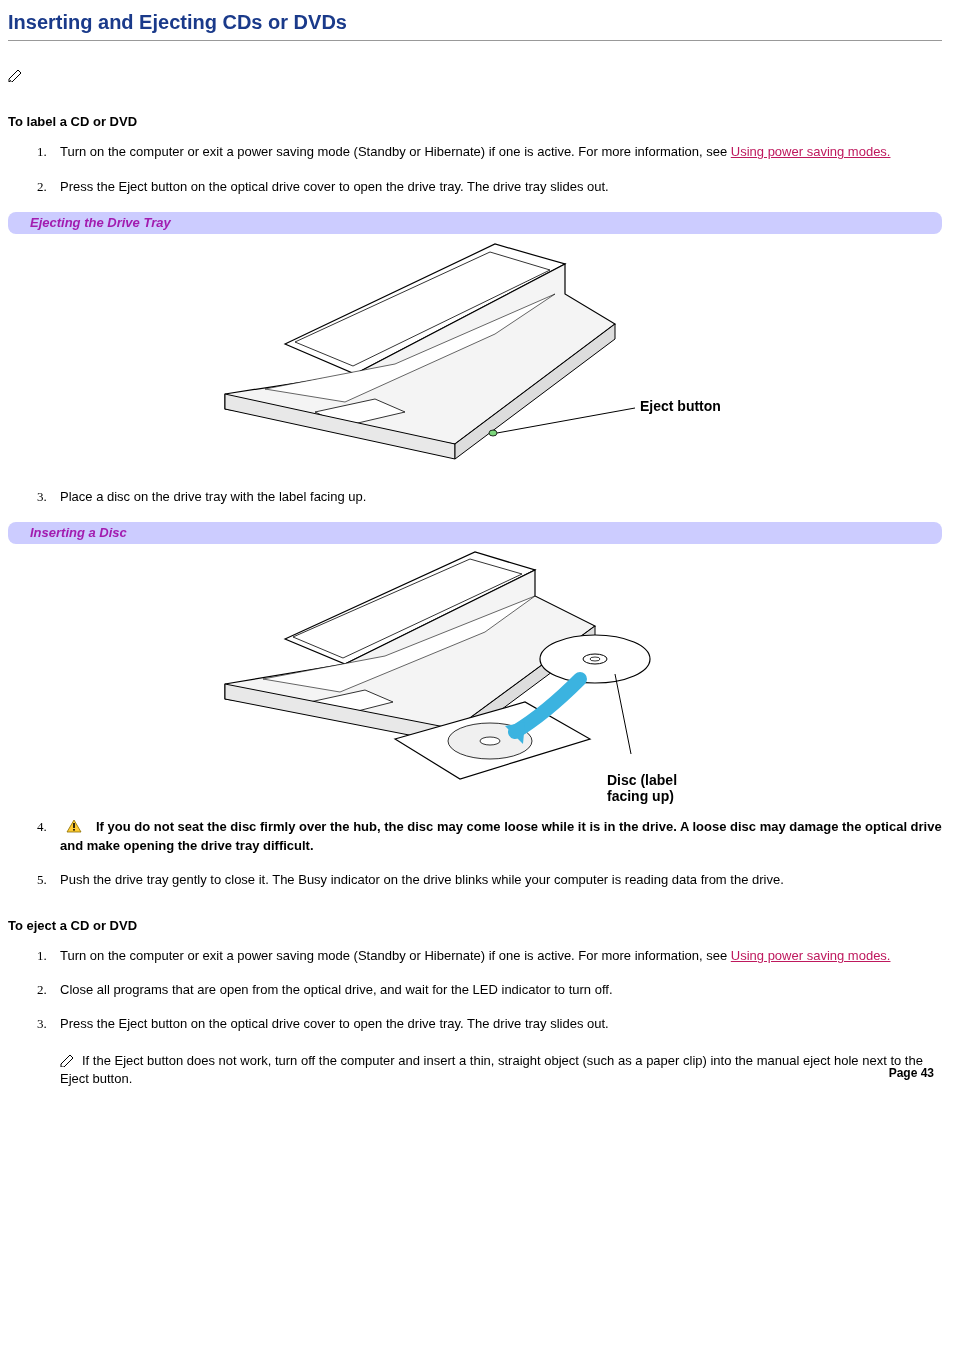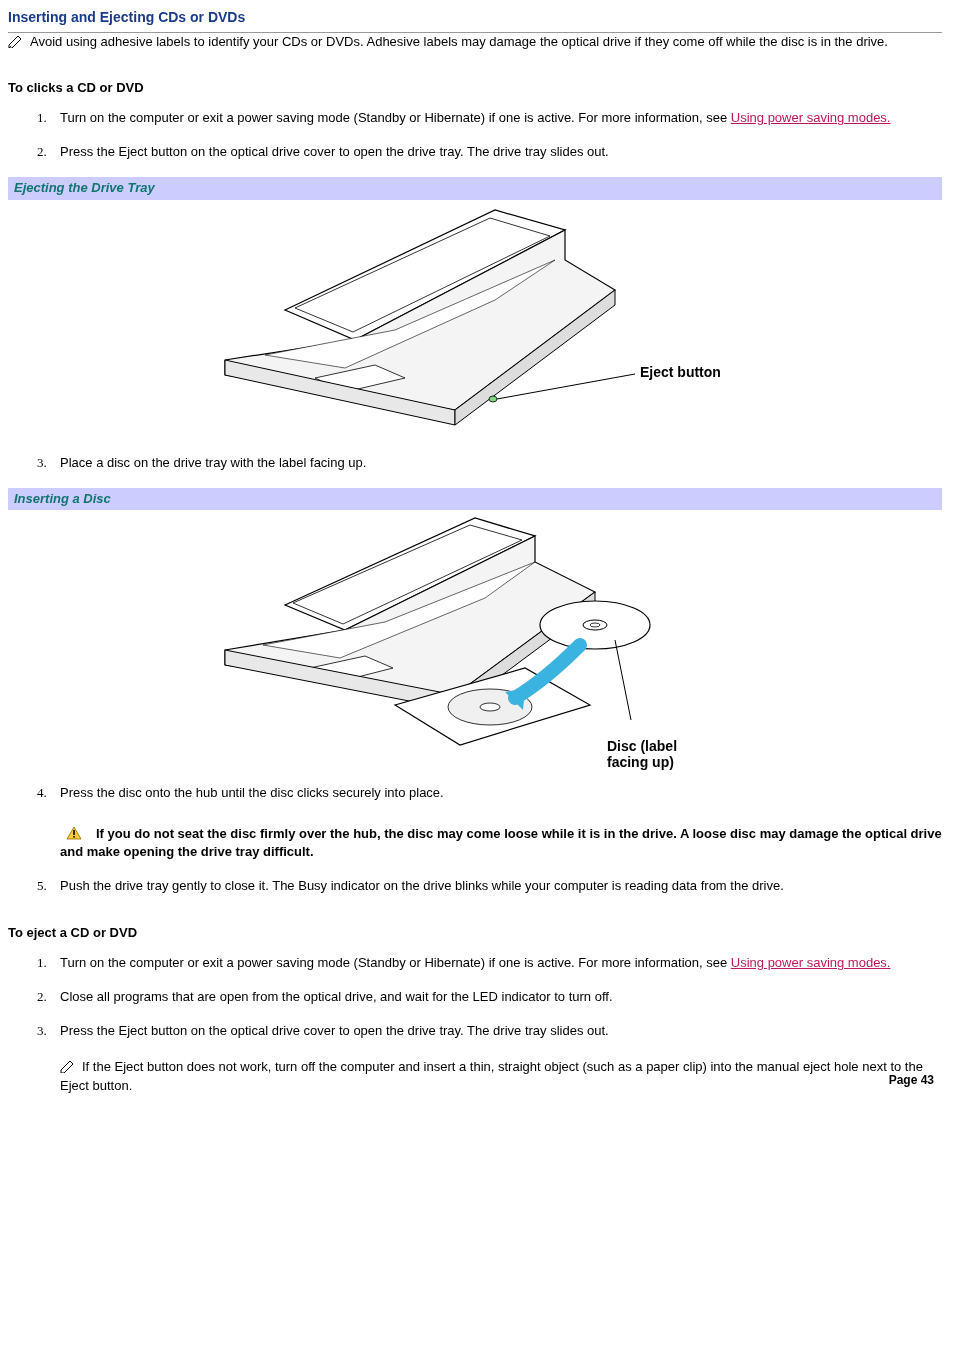--- a/index.html
+++ b/index.html
@@ -8,23 +8,24 @@
     color: #000;
     margin: 0;
     padding: 8px 12px 8px 8px;
     width: 954px;
     box-sizing: border-box;
     line-height: 1.4;
   }
   .page-title {
     color: #1a3a8a;
     font-weight: bold;
-    font-size: 14px;
+    font-size: 20px;
     padding-bottom: 4px;
     border-bottom: 1px solid #999;
+    margin-bottom: 26px;
   }
   .note-icon {
     display: inline-block;
     width: 18px;
     height: 14px;
     vertical-align: -2px;
     margin-right: 4px;
   }
   .warn-icon {
     display: inline-block;
@@ -50,26 +51,27 @@
   ol li::marker {
     font-family: "Times New Roman", serif;
     font-size: 13px;
   }
   a.link {
     color: #be185d;
     text-decoration: underline;
   }
   .caption-bar {
     background: #ccccff;
-    color: #0f766e;
+    color: #a21caf;
     font-weight: bold;
     font-style: italic;
-    padding: 2px 6px;
+    padding: 2px 22px;
     margin: 4px 0 0 0;
     font-size: 13px;
+    border-radius: 8px;
   }
   .figure-box {
     width: 100%;
     display: flex;
     justify-content: center;
     margin-bottom: 24px;
   }
   .figure-inner {
     position: relative;
   }
@@ -105,24 +107,24 @@
 
 <div class="page-title">Inserting and Ejecting CDs or DVDs</div>
 
 <div>
   <span class="note-icon">
     <svg width="18" height="14" viewBox="0 0 18 14">
         <path d="M1 11 L10 2 L13 5 L4 14 L1 14 Z" fill="none" stroke="#000" stroke-width="1"></path>
         <path d="M10 2 L13 5" stroke="#000" stroke-width="1"></path>
         <path d="M3 12 L1 14" stroke="#000" stroke-width="0.8"></path>
       </svg>
-  </span><span>Avoid using adhesive labels to identify your CDs or DVDs. Adhesive labels may damage the optical drive if they come off while the disc is in the drive.</span>
+  </span>
 </div>
 
-<div class="section-sub">To clicks a CD or DVD</div>
+<div class="section-sub">To label a CD or DVD</div>
 
 <ol>
   <li>
     <span>Turn on the computer or exit a power saving mode (Standby or Hibernate) if one is active. For more information, see </span><a href="#" class="link">Using power saving modes.</a>
   </li>
   <li>Press the Eject button on the optical drive cover to open the drive tray. The drive tray slides out.</li>
 </ol>
 
 <div class="caption-bar">Ejecting the Drive Tray</div>
 <div class="figure-box">
@@ -184,21 +186,20 @@
       <polygon points="310,182 330,178 328,200" fill="#3bb3e0"></polygon>
 
       <line x1="420" y1="130" x2="436" y2="210" stroke="#000" stroke-width="1"></line>
     </svg>
     <div class="callout-text" style="left:412px; top:228px; width:110px;">Disc (label facing up)</div>
   </div>
 </div>
 
 <ol start="4">
   <li>
-    <span>Press the disc onto the hub until the disc clicks securely into place.</span>
     <div class="warning-block">
       <span class="warn-icon">
         <svg width="16" height="14" viewBox="0 0 16 14">
             <polygon points="8,1 15,13 1,13" fill="#ffcc33" stroke="#8a6d00" stroke-width="0.8"></polygon>
             <rect x="7.2" y="4" width="1.6" height="5" fill="#000"></rect>
             <rect x="7.2" y="10" width="1.6" height="1.6" fill="#000"></rect>
           </svg>
       </span><span>If you do not seat the disc firmly over the hub, the disc may come loose while it is in the drive. A loose disc may damage the optical drive and make opening the drive tray difficult.</span>
     </div>
   </li>

